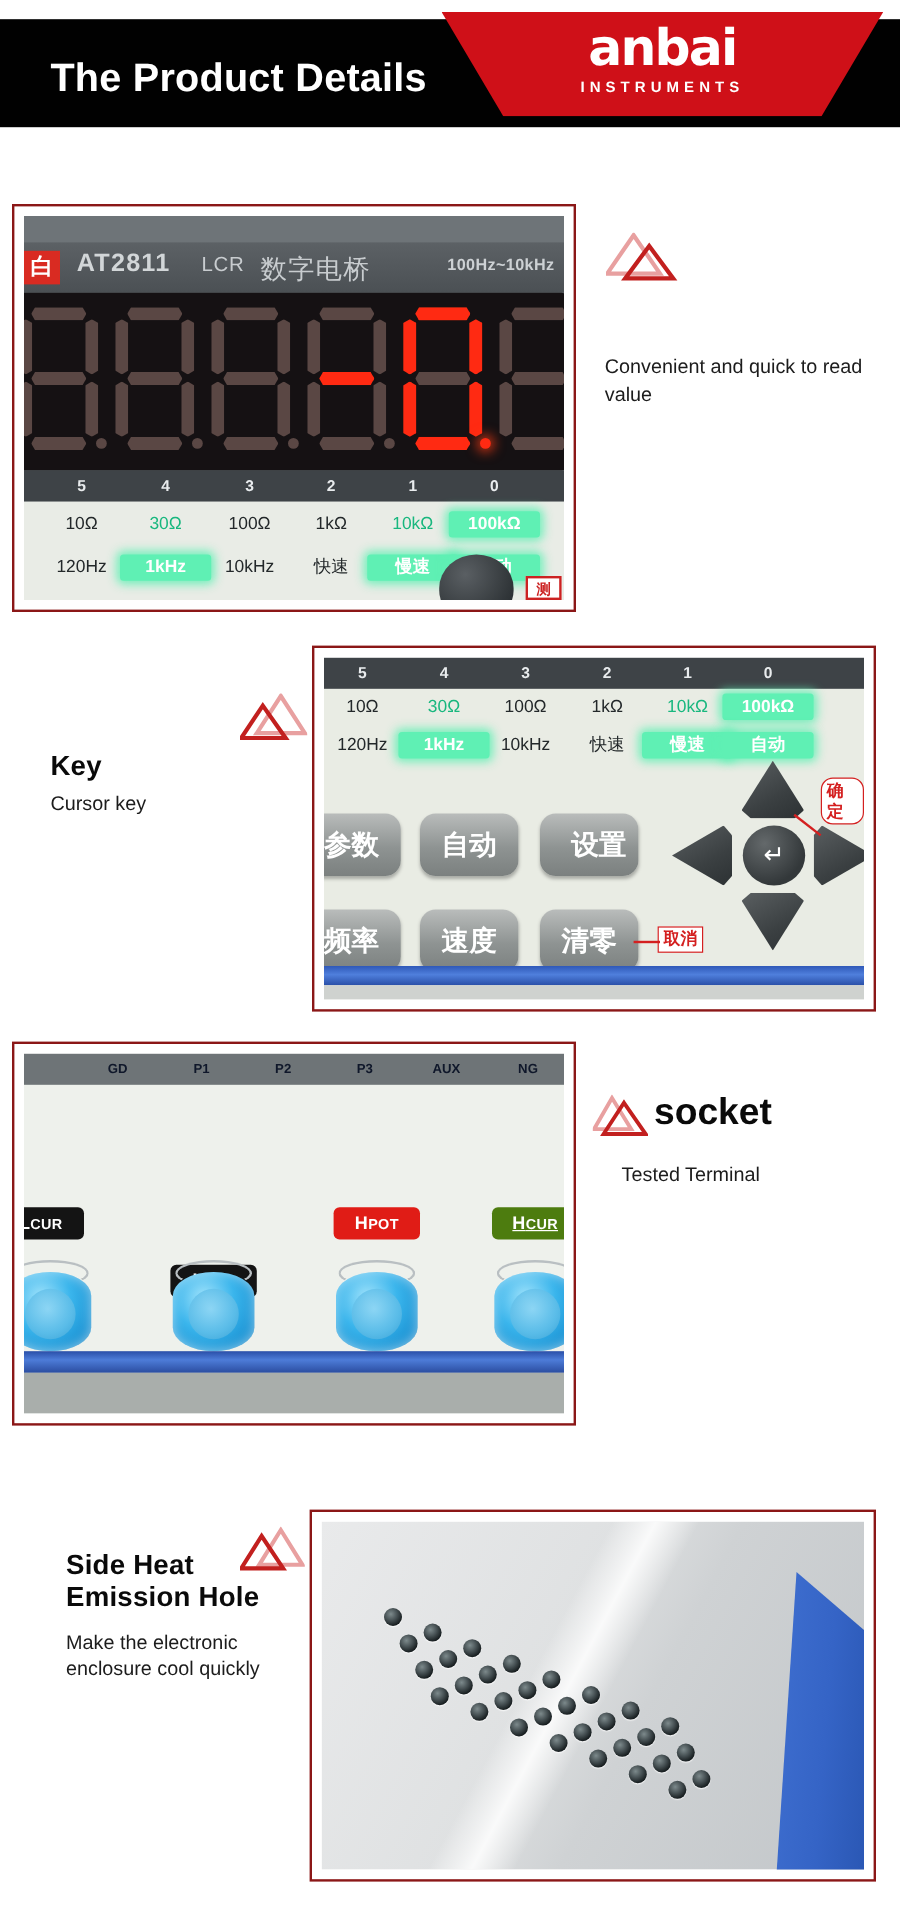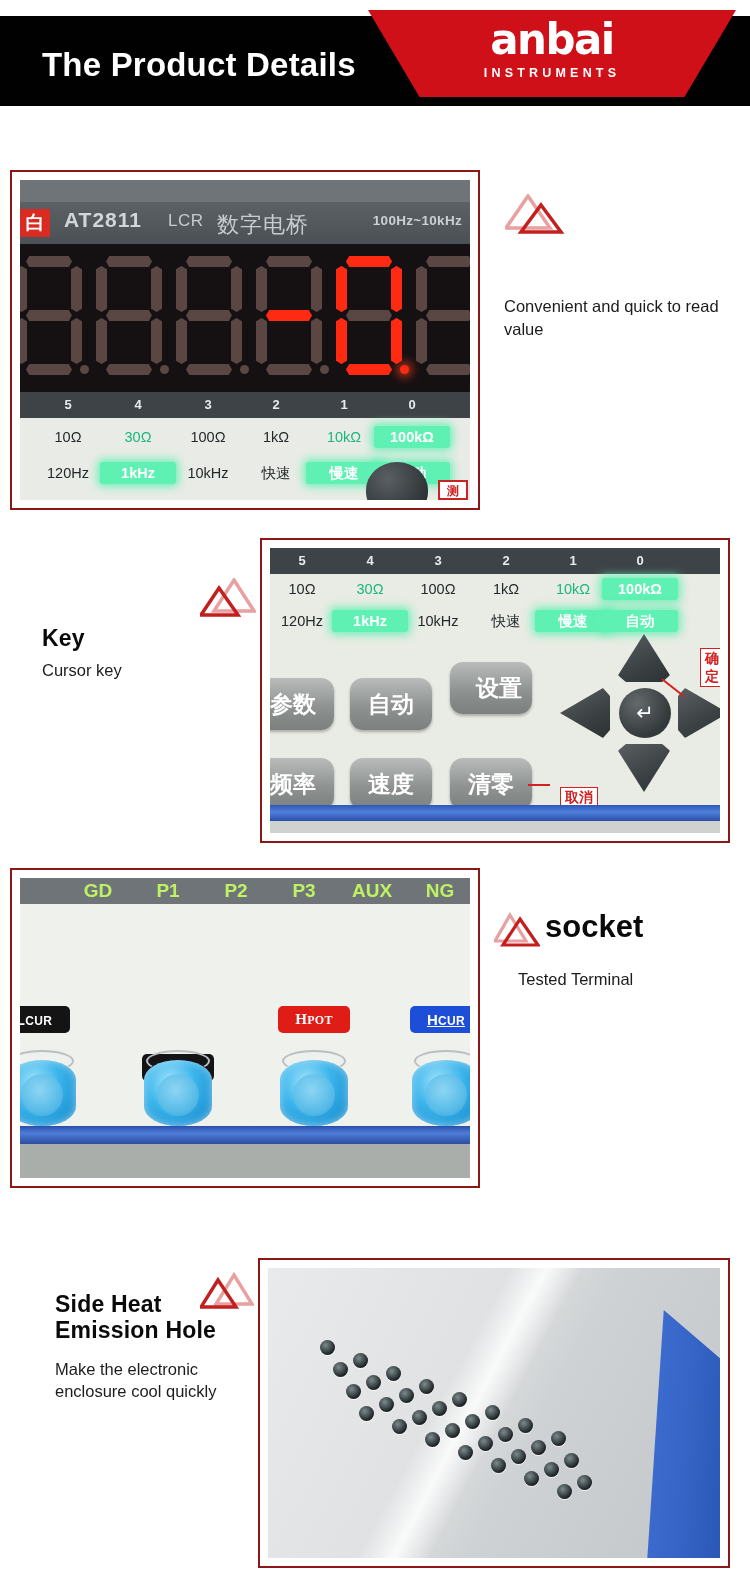--- a/index.html
+++ b/index.html
@@ -206,21 +206,21 @@
     position: absolute; left: 0; bottom: 0; width: 100%; height: 12px; background: #cfd2cf;
   }
 
   
   #photo-socket { left: 10px; top: 868px; width: 470px; height: 320px; }
   .sk-panel { position: absolute; inset: 0; background: #eef1ec; }
   .sk-toprow {
     position: absolute; left: 0; top: 0; width: 100%; height: 26px; background: #6e7477;
   }
   .sk-toprow span {
-    position: absolute; font-size: 19px; font-weight: bold; color: #bef264;
+    position: absolute; font-size: 11px; font-weight: bold; color: #0f172a;
     text-align: center; line-height: 26px;
   }
   .sk-unknown {
     position: absolute; left: 0; top: 98px; width: 100%; height: 16px;
     display: flex; align-items: center; justify-content: center; gap: 12px;
   }
   .sk-unknown .ln { flex: 1; height: 1px; background: #b8bcb8; }
   .sk-unknown .lb {
     font-size: 12.5px; color: #666b6a; letter-spacing: 3px; white-space: nowrap;
   }
@@ -442,35 +442,35 @@
           <span style="left: -6px; width: 76px;">120Hz</span>
           <span class="lit-box" style="left: 62px; width: 76px;">1kHz</span>
           <span style="left: 130px; width: 76px;">10kHz</span>
           <span style="left: 198px; width: 76px;">快速</span>
           <span class="lit-box" style="left: 265px; width: 76px;">慢速</span>
           <span class="lit-box" style="left: 332px; width: 76px;">自动</span>
         </div>
 
       <div class="kbtn" style="left:-18px; top:130px;">参数</div>
       <div class="kbtn" style="left:80px;  top:130px;">自动</div>
-      <div class="kbtn" style="left:180px; top:114px;padding-left:16px;">设置</div>
+      <div class="kbtn" style="left:180px; top:130px;padding-left:16px;">设置</div>
       <div class="kbtn" style="left:-18px; top:210px;">频率</div>
       <div class="kbtn" style="left:80px;  top:210px;">速度</div>
       <div class="kbtn" style="left:180px; top:210px;">清零</div>
 
       <div class="dpad-arrow dp-up"></div>
       <div class="dpad-arrow dp-down"></div>
       <div class="dpad-arrow dp-left"></div>
       <div class="dpad-arrow dp-right"></div>
       <div class="dp-enter">↵</div>
 
-      <div class="anno" style="left:430px; top:100px;">确定</div>
+      <div class="anno" style="left:414px; top:100px;border-radius:10px;">确定</div>
       <div class="anno-line" style="left:392px; top:130px; width:28px; transform:rotate(38deg); transform-origin:left center;"></div>
 
-      <div class="anno" style="left:278px; top:239px;margin-left:12px;">取消</div>
+      <div class="anno" style="left:278px; top:224px;">取消</div>
       <div class="anno-line" style="left:258px; top:236px; width:22px;"></div>
 
       <div class="kp-bluebar"></div>
       <div class="kp-greybase"></div>
     </div>
   </div>
 </div>
 
 <div class="photo-frame" id="photo-socket">
   <div class="photo-inner">
@@ -485,24 +485,24 @@
           <span style="left: 390px; width: 60px;">NG</span>
         </div>
 
 
       <div class="sk-tag" style="left:-22px; top:128px; width:72px; background:#141414;">
         <span>L</span><span class="sm">CUR</span>
       </div>
       <div class="sk-tag" style="left:122px; top:128px; width:72px; background:#141414;margin-top:48px;">
         <span>L</span><span class="sm">POT</span>
       </div>
-      <div class="sk-tag" style="left:258px; top:128px; width:72px; background:#e01c16;font-family:Liberation Serif, serif;">
+      <div class="sk-tag" style="left:258px; top:128px; width:72px; background:#e01c16;">
         <span>H</span><span class="sm">POT</span>
       </div>
-      <div class="sk-tag" style="left:390px; top:128px; width:72px; background:#1d4ed8;text-decoration:underline;">
+      <div class="sk-tag" style="left:390px; top:128px; width:72px; background:#4d7c0f;text-decoration:underline;">
         <span>H</span><span class="sm">CUR</span>
       </div>
 
       <div class="sk-post" style="left:-12px; top:172px;">
         <div class="pin"></div>
         <div class="ring"></div>
         <div class="core"></div>
       </div>
       <div class="sk-post" style="left:124px; top:172px;">
         <div class="pin"></div>

